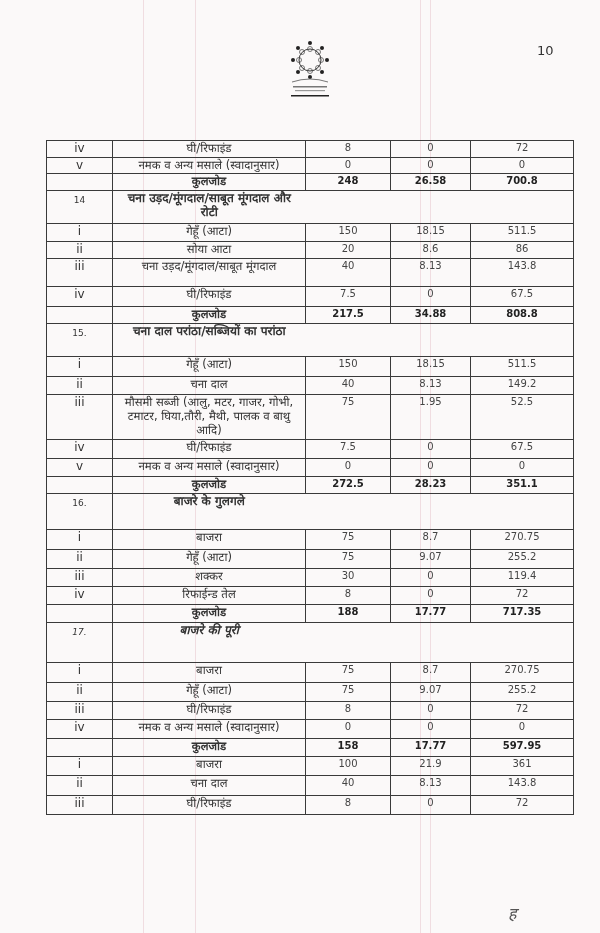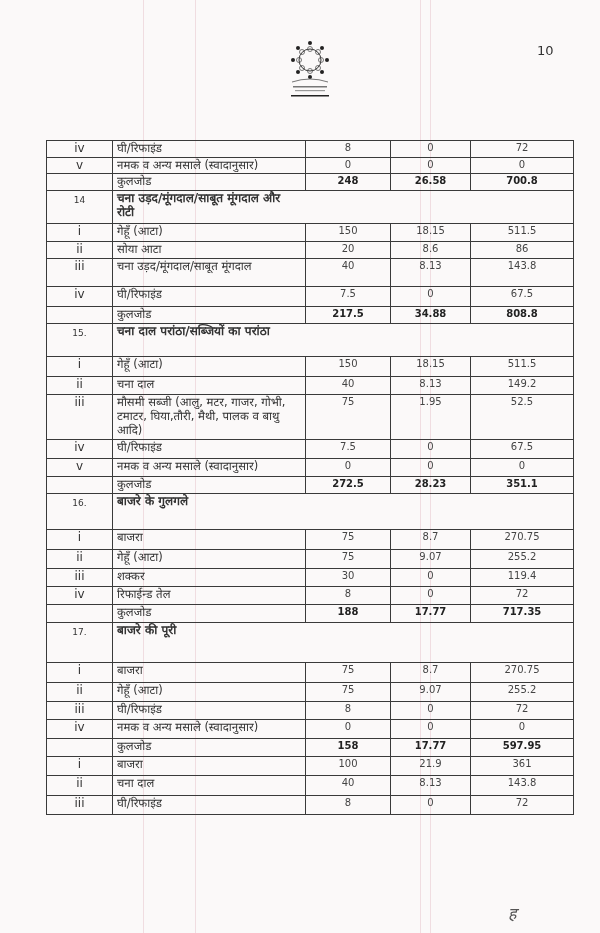--- a/index.html
+++ b/index.html
@@ -20,23 +20,23 @@
     table-layout: fixed;
     font-size: 11px;
   }
   table.doc td {
     border: 1px solid #3a3a3a;
     padding: 0 4px;
     vertical-align: top;
     line-height: 14px;
   }
   td.c1 { text-align: center; font-size: 12px; color: #333; }
-  td.c2 { text-align: left; font-size: 11.5px; color: #333; }
+  td.c2 { text-align: center; font-size: 11.5px; color: #333; }
   td.num { text-align: center; font-size: 10px; color: #444; padding-top: 3px; }
-  tr.total td.c2 { font-weight: 400; }
+  tr.total td.c2 { font-weight: 700; }
   tr.total td.num { font-weight: bold; color: #222; }
   tr.section td.c1 { font-size: 9px; padding-top: 2px; }
   tr.section td.c2 { font-weight: 600; font-size: 12px; border-right: none; }
   tr.section td.rest { border-left: none; }
   .signature { position: absolute; left: 508px; top: 902px; font-size: 16px; color: #555; font-style: italic; font-family: "DejaVu Serif", serif; }
 </style>
 </head>
 <body>
 
 <div class="faint-line" style="left:143px"></div>
@@ -228,21 +228,21 @@
         <td class="num">0</td>
         <td class="num">72</td>
       </tr>
       <tr class="total" style="height: 18px;">
         <td class="c1"></td>
         <td class="c2">कुलजोड</td>
         <td class="num">188</td>
         <td class="num">17.77</td>
         <td class="num">717.35</td>
       </tr>
-      <tr class="section" style="height: 40px;">
+      <tr class="section" style="height: 40px; font-style: italic;">
         <td class="c1">17.</td>
         <td class="c2">बाजरे की पूरी</td>
         <td class="rest" colspan="3"></td>
       </tr>
       <tr class="item" style="height: 20px;">
         <td class="c1">i</td>
         <td class="c2">बाजरा</td>
         <td class="num">75</td>
         <td class="num">8.7</td>
         <td class="num">270.75</td>

